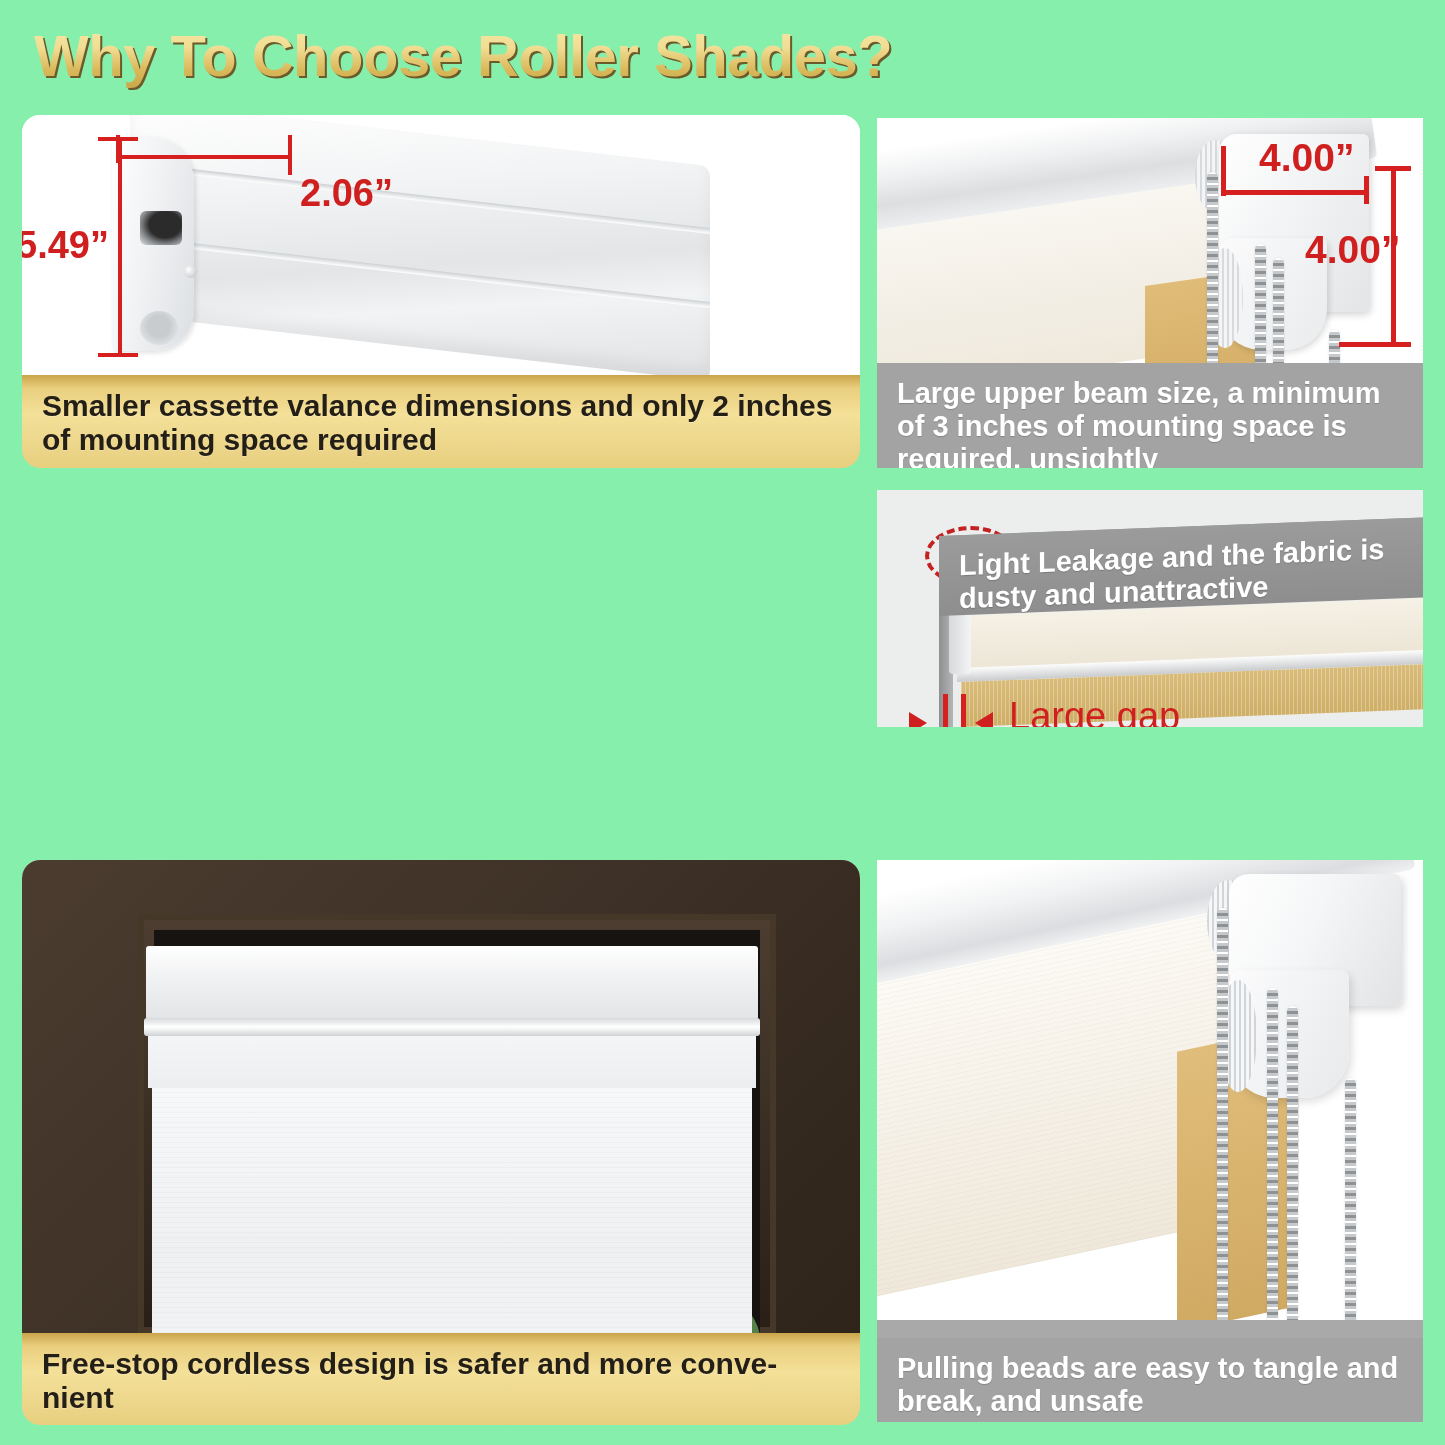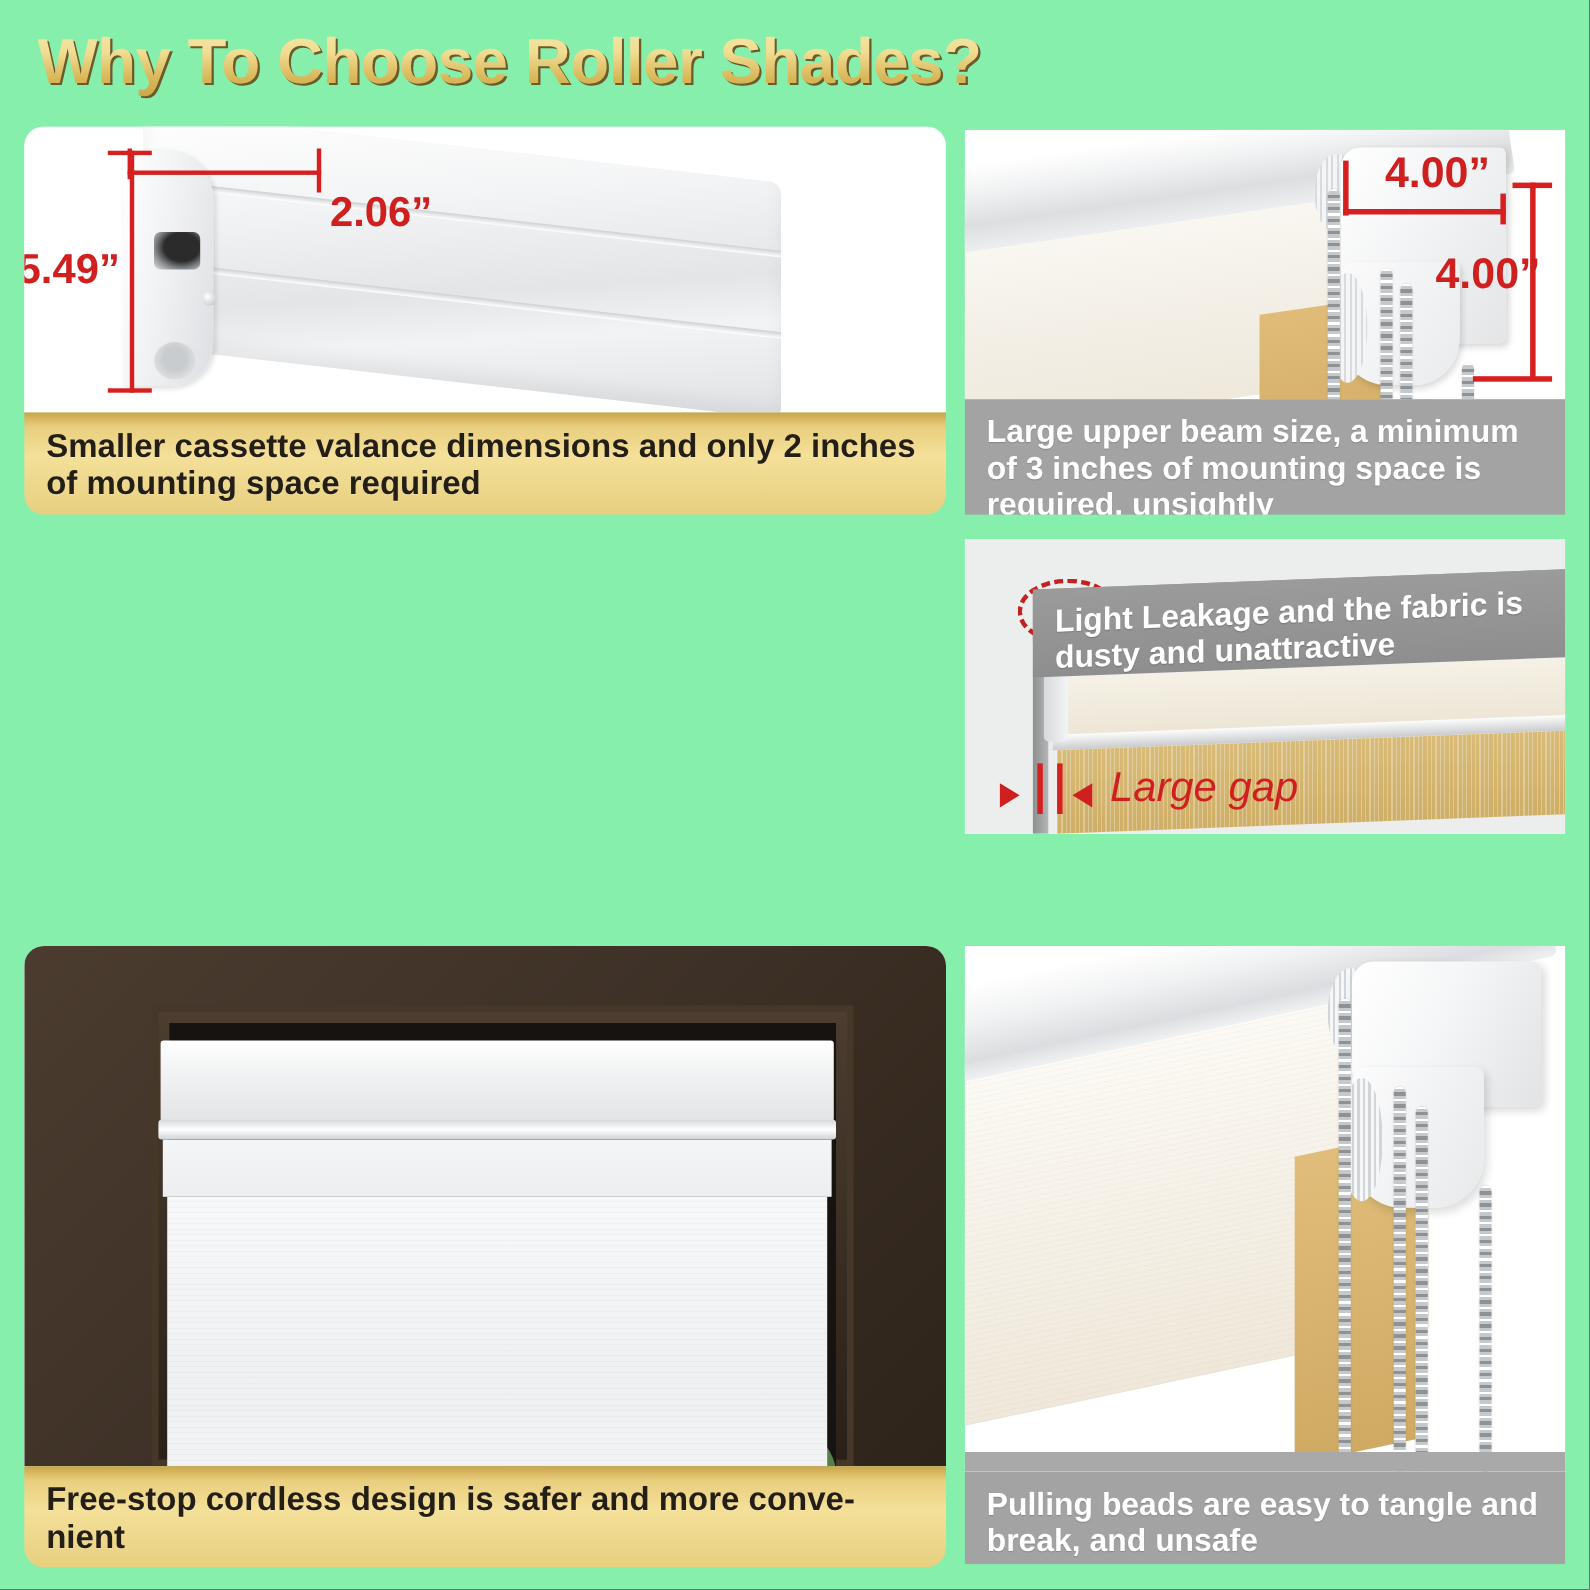--- a/index.html
+++ b/index.html
@@ -386,21 +386,21 @@
       <div class="dimline" style="left:514px; top:48px; width:5px; height:180px;"></div>
       <div class="dimline" style="left:498px; top:48px; width:36px; height:5px;"></div>
       <div class="dimline" style="left:462px; top:224px; width:72px; height:5px;"></div>
       <div class="dimtxt" style="left:428px; top:110px; font-size:39px;">4.00”</div>
     </div>
     <div class="cap gray" style="height:105px;">Large upper beam size, a minimum of 3 inches of mounting space is required, unsightly</div>
   </div>
 
 
   <div class="panel bad" id="p4" style="left:877px; top:490px; width:546px; height:348px;">
-    <div class="photo" style="height:268px;font-style:italic;">
+    <div class="photo" style="height:237px;">
       <div class="wall"></div>
       <div class="gray"></div>
       <div class="white"></div>
       <div class="cream"></div>
       <div class="rail"></div>
       <div class="tanfab"></div>
       <div class="post"></div>
       <div class="brkt"></div>
 
       <div class="dashcircle" style="left:48px; top:36px; width:92px; height:60px;"></div>

